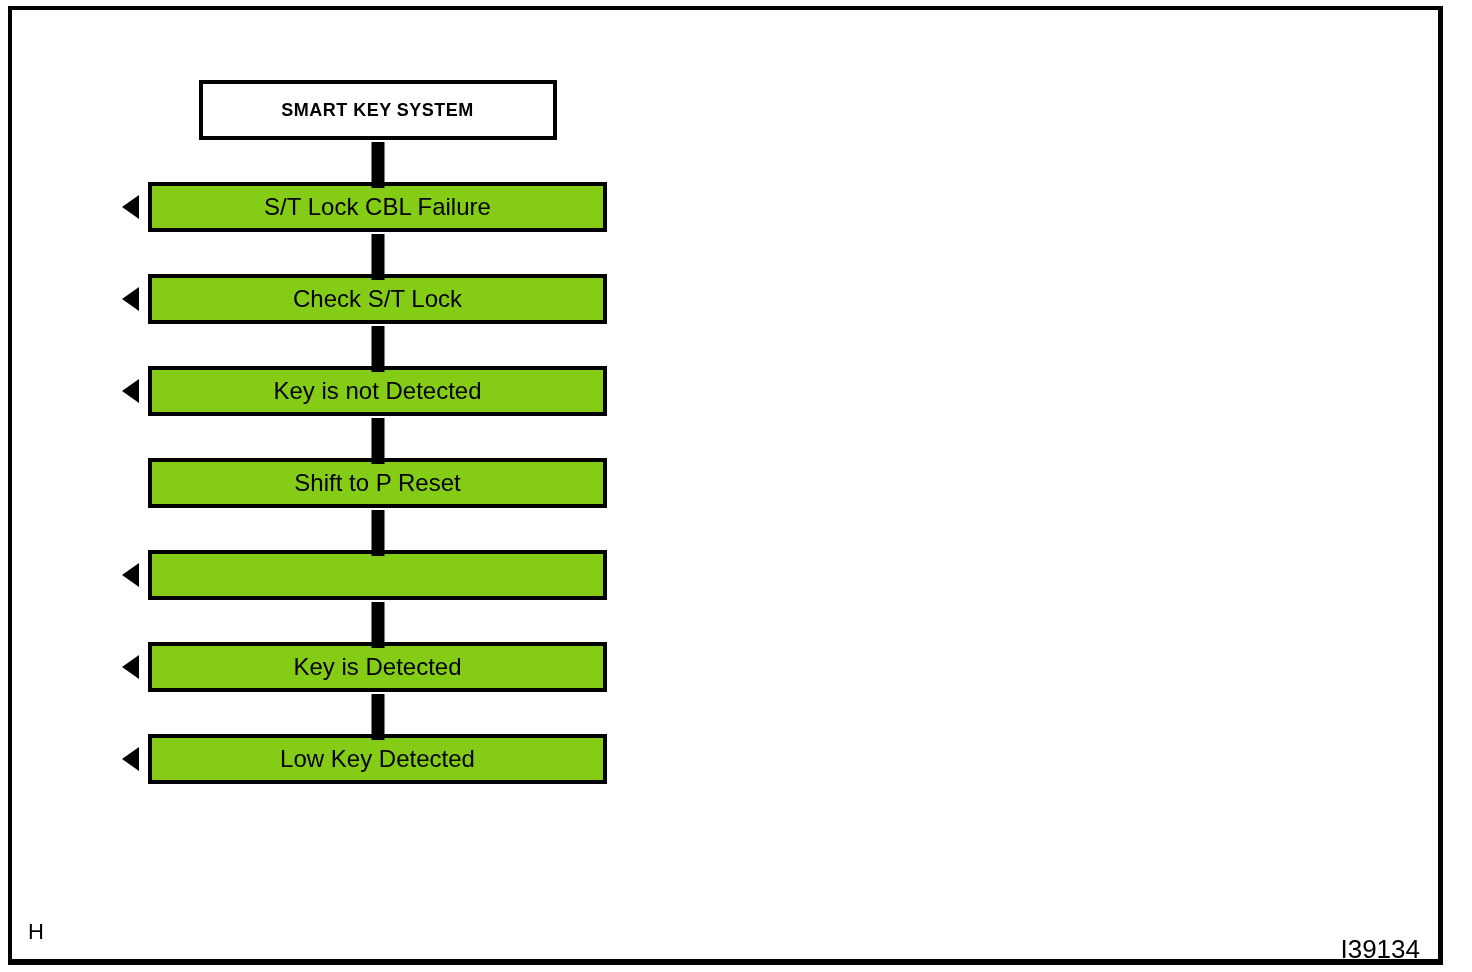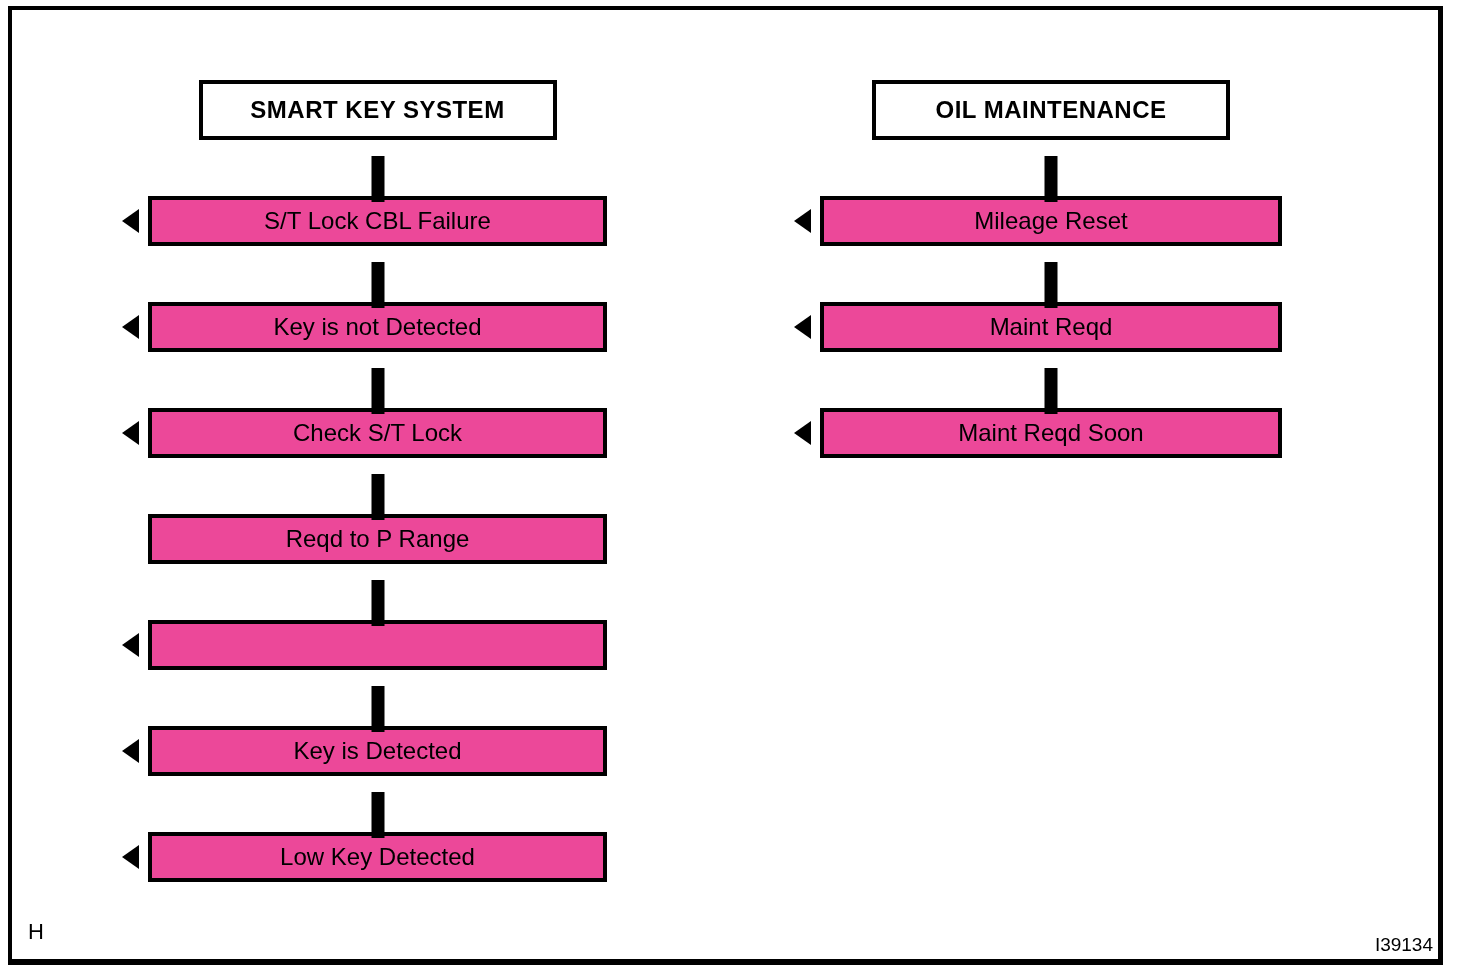--- a/index.html
+++ b/index.html
@@ -22,28 +22,28 @@
 
   .column { position: absolute; top: 80px; }
   .col-0 { left: 148px; width: 459px; }
   .col-1 { left: 820px; width: 462px; }
 
   .header-box {
     position: relative; z-index: 2;
     margin: 0 auto; width: 358px; height: 60px;
     border: 4px solid #000; background: #fff;
     display: flex; align-items: center; justify-content: center;
-    font-weight: bold; font-size: 24px; letter-spacing: 0.5px;
+    font-weight: bold; font-size: 18px; letter-spacing: 0.5px;
     white-space: nowrap;
   }
 
   .item {
     position: relative; z-index: 2;
-    margin-top: 56px; height: 50px; width: 100%;
-    border: 4px solid #000; background: #ec4899;
+    margin-top: 42px; height: 50px; width: 100%;
+    border: 4px solid #000; background: #84cc16;
     display: flex; align-items: center; justify-content: center;
     font-size: 24px; white-space: nowrap;
   }
 
   .connector {
     position: absolute; z-index: 1;
     left: 50%; transform: translateX(-50%);
     top: -44px; width: 13px; height: 46px;
     background: #000;
   }
@@ -55,85 +55,65 @@
     border-top: 12px solid transparent;
     border-bottom: 12px solid transparent;
     border-right: 17px solid #000;
   }
 
   .corner-label {
     position: absolute; left: 28px; top: 919px;
     font-size: 22px;
   }
   .figure-id {
-    position: absolute; right: 39px; top: 934px;
-    font-size: 19px;
+    position: absolute; right: 52px; top: 934px;
+    font-size: 26px;
   }
 </style>
 </head>
 <body>
 
 <div class="canvas">
   <div class="frame"></div>
 
   <div class="column col-0">
     <div class="header-box">SMART KEY SYSTEM</div>
     <div class="items">
         <div class="item">
           <span class="connector"></span>
           <span class="arrow"></span>
           <span class="item-label">S/T Lock CBL Failure</span>
         </div>
         <div class="item">
           <span class="connector"></span>
           <span class="arrow"></span>
+          <span class="item-label">Check S/T Lock</span>
+        </div>
+        <div class="item">
+          <span class="connector"></span>
+          <span class="arrow"></span>
           <span class="item-label">Key is not Detected</span>
         </div>
         <div class="item">
           <span class="connector"></span>
-          <span class="arrow"></span>
-          <span class="item-label">Check S/T Lock</span>
-        </div>
-        <div class="item">
-          <span class="connector"></span>
-          <span class="item-label">Reqd to P Range</span>
+          <span class="item-label">Shift to P Reset</span>
         </div>
         <div class="item">
           <span class="connector"></span>
           <span class="arrow"></span>
         </div>
         <div class="item">
           <span class="connector"></span>
           <span class="arrow"></span>
           <span class="item-label">Key is Detected</span>
         </div>
         <div class="item">
           <span class="connector"></span>
           <span class="arrow"></span>
           <span class="item-label">Low Key Detected</span>
         </div>
       </div>
   </div>
 
-  <div class="column col-1">
-    <div class="header-box">OIL MAINTENANCE</div>
-    <div class="items">
-        <div class="item">
-          <span class="connector"></span>
-          <span class="arrow"></span>
-          <span class="item-label">Mileage Reset</span>
-        </div>
-        <div class="item">
-          <span class="connector"></span>
-          <span class="arrow"></span>
-          <span class="item-label">Maint Reqd</span>
-        </div>
-        <div class="item">
-          <span class="connector"></span>
-          <span class="arrow"></span>
-          <span class="item-label">Maint Reqd Soon</span>
-        </div>
-      </div>
-  </div>
 
   <div class="corner-label">H</div>
   <div class="figure-id">I39134</div>
 </div>
 
 </body></html>

